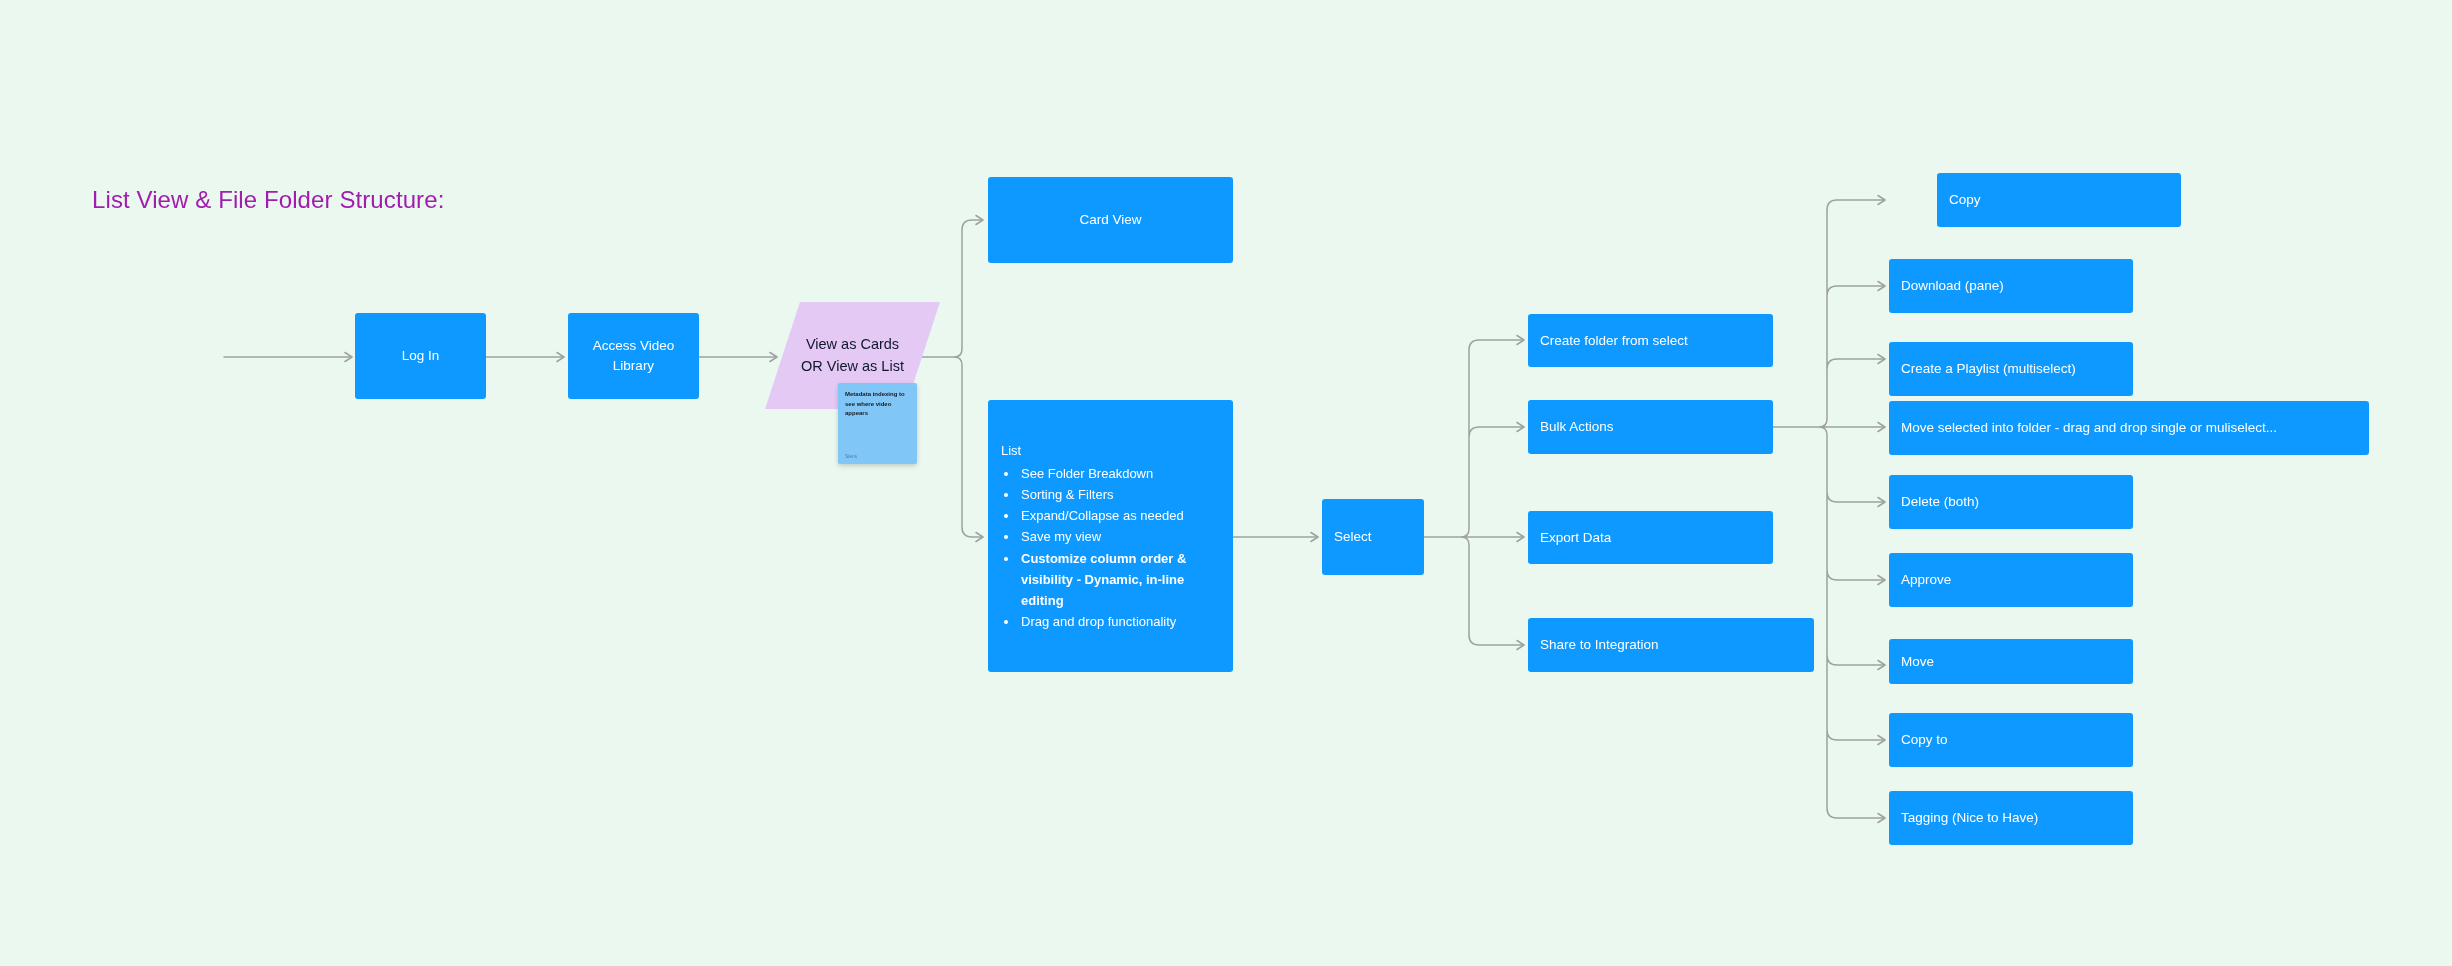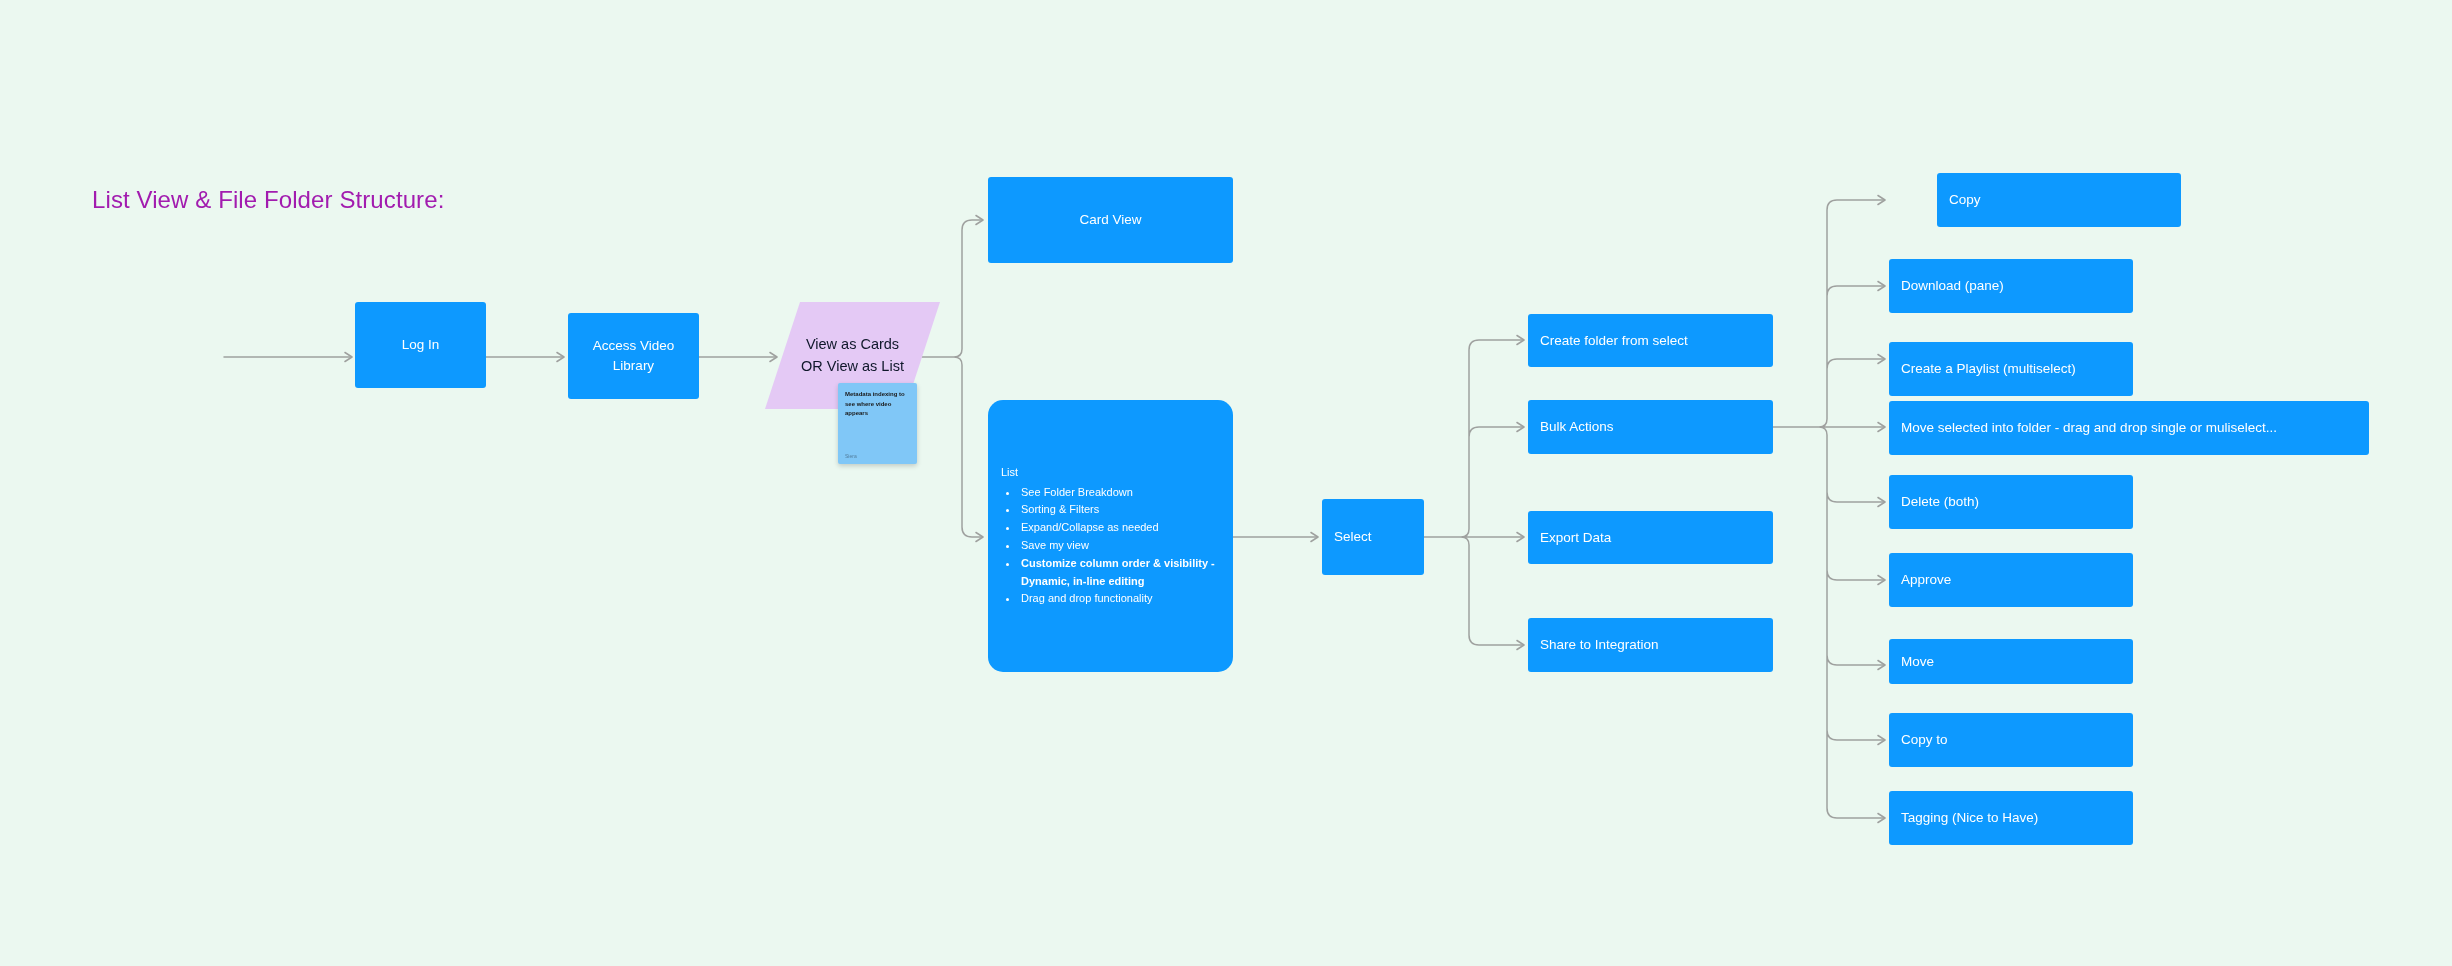--- a/index.html
+++ b/index.html
@@ -17,22 +17,22 @@
   .decision{position:absolute;left:765px;top:302px;width:175px;height:107px;background:#E4C9F5;
             clip-path:polygon(35px 0,175px 0,140px 107px,0 107px);
             display:flex;align-items:center;justify-content:center;}
   .decision-label{width:110px;text-align:center;color:#0f172a;font-size:14.5px;line-height:1.5;}
   .sticky{position:absolute;left:838px;top:383px;width:79px;height:81px;background:#80C7F7;
           border-radius:2px;box-shadow:0 2px 5px rgba(0,0,0,.18);box-sizing:border-box;
           padding:7px 7px 5px 7px;display:flex;flex-direction:column;justify-content:space-between;z-index:3;}
   .sticky-text{font-size:6px;font-weight:700;color:#1A1A1A;line-height:1.6;}
   .sticky-author{font-size:5px;color:rgba(20,30,40,.45);}
   .list-node{position:absolute;left:988px;top:400px;width:245px;height:272px;background:#0D99FF;
-             border-radius:15px;color:#fff;box-sizing:border-box;display:flex;flex-direction:column;
-             justify-content:center;padding:14px 14px 14px 13px;font-size:11px;line-height:1.62;}
+             border-radius:3px;color:#fff;box-sizing:border-box;display:flex;flex-direction:column;
+             justify-content:center;padding:14px 14px 14px 13px;font-size:13px;line-height:1.62;}
   .list-node ul{margin:2px 0 0 0;padding-left:18px;}
   .list-node li{padding-left:2px;}
   .list-node li.bold{font-weight:700;}
   .lbl{pointer-events:none;}
 </style>
 </head>
 <body>
 
 <div class="canvas">
 
@@ -76,21 +76,21 @@
       M1878,497.5 L1885,502 L1878,506.5
       M1878,575.5 L1885,580 L1878,584.5
       M1878,660.5 L1885,665 L1878,669.5
       M1878,735.5 L1885,740 L1878,744.5
       M1878,813.5 L1885,818 L1878,822.5"></path>
   </svg>
 
   <div class="title">List View &amp; File Folder Structure:</div>
 
 
-  <div class="node center" style="left:355px;top:302px;width:131px;height:86px;">
+  <div class="node center" style="left:355px;top:313px;width:131px;height:86px;">
     <span class="lbl">Log In</span>
   </div>
 
   <div class="node center" style="left:568px;top:313px;width:131px;height:86px;padding:0 10px;">
     <span class="lbl">Access Video Library</span>
   </div>
 
   <div class="decision">
     <div class="decision-label">
       <div>View as Cards</div>
@@ -125,21 +125,21 @@
 
   <div class="node left" style="left:1528px;top:314px;width:245px;height:53px;">
     <span class="lbl">Create folder from select</span>
   </div>
   <div class="node left" style="left:1528px;top:400px;width:245px;height:54px;">
     <span class="lbl">Bulk Actions</span>
   </div>
   <div class="node left" style="left:1528px;top:511px;width:245px;height:53px;">
     <span class="lbl">Export Data</span>
   </div>
-  <div class="node left" style="left:1528px;top:618px;width:245px;height:54px;">
+  <div class="node left" style="left:1528px;top:618px;width:286px;height:54px;">
     <span class="lbl">Share to Integration</span>
   </div>
 
   <div class="node left" style="left:1889px;top:173px;width:244px;height:54px;margin-left:48px;">
     <span class="lbl">Copy</span>
   </div>
   <div class="node left" style="left:1889px;top:259px;width:244px;height:54px;">
     <span class="lbl">Download (pane)</span>
   </div>
   <div class="node left" style="left:1889px;top:332px;width:244px;height:54px;margin-top:10px;">

